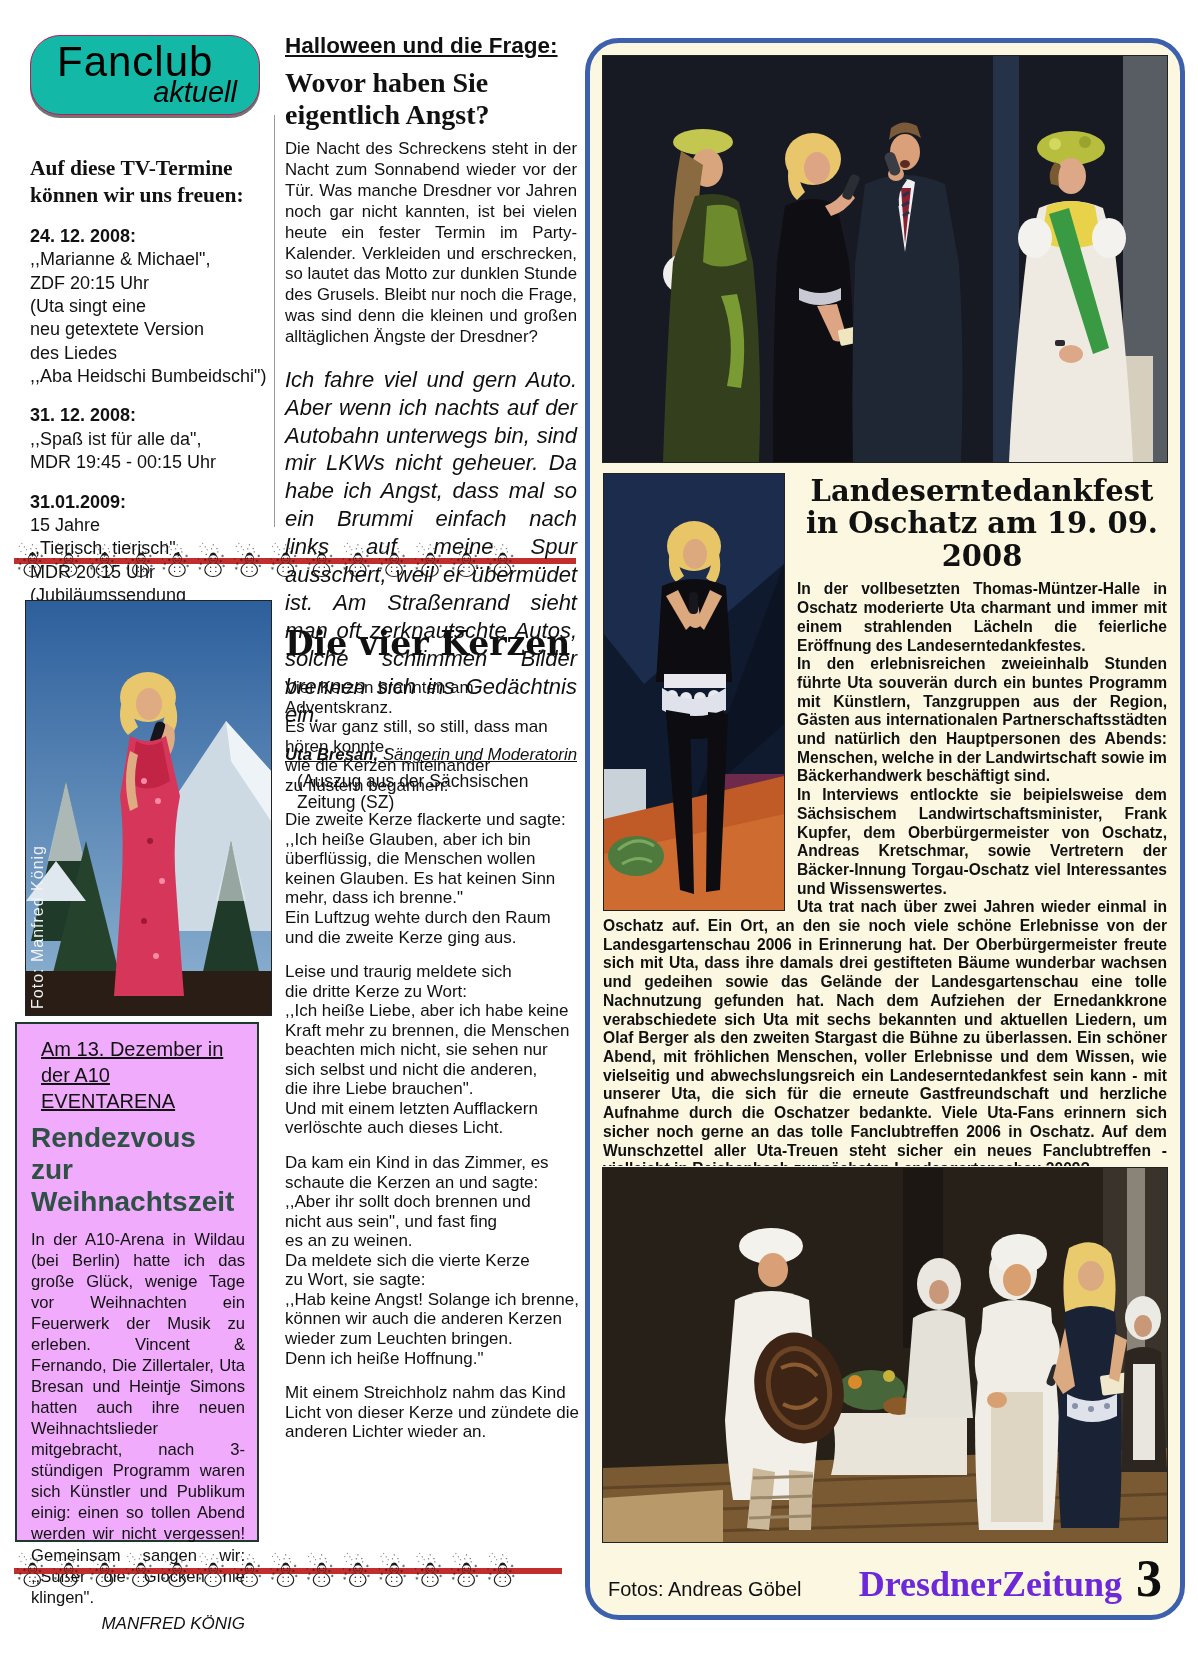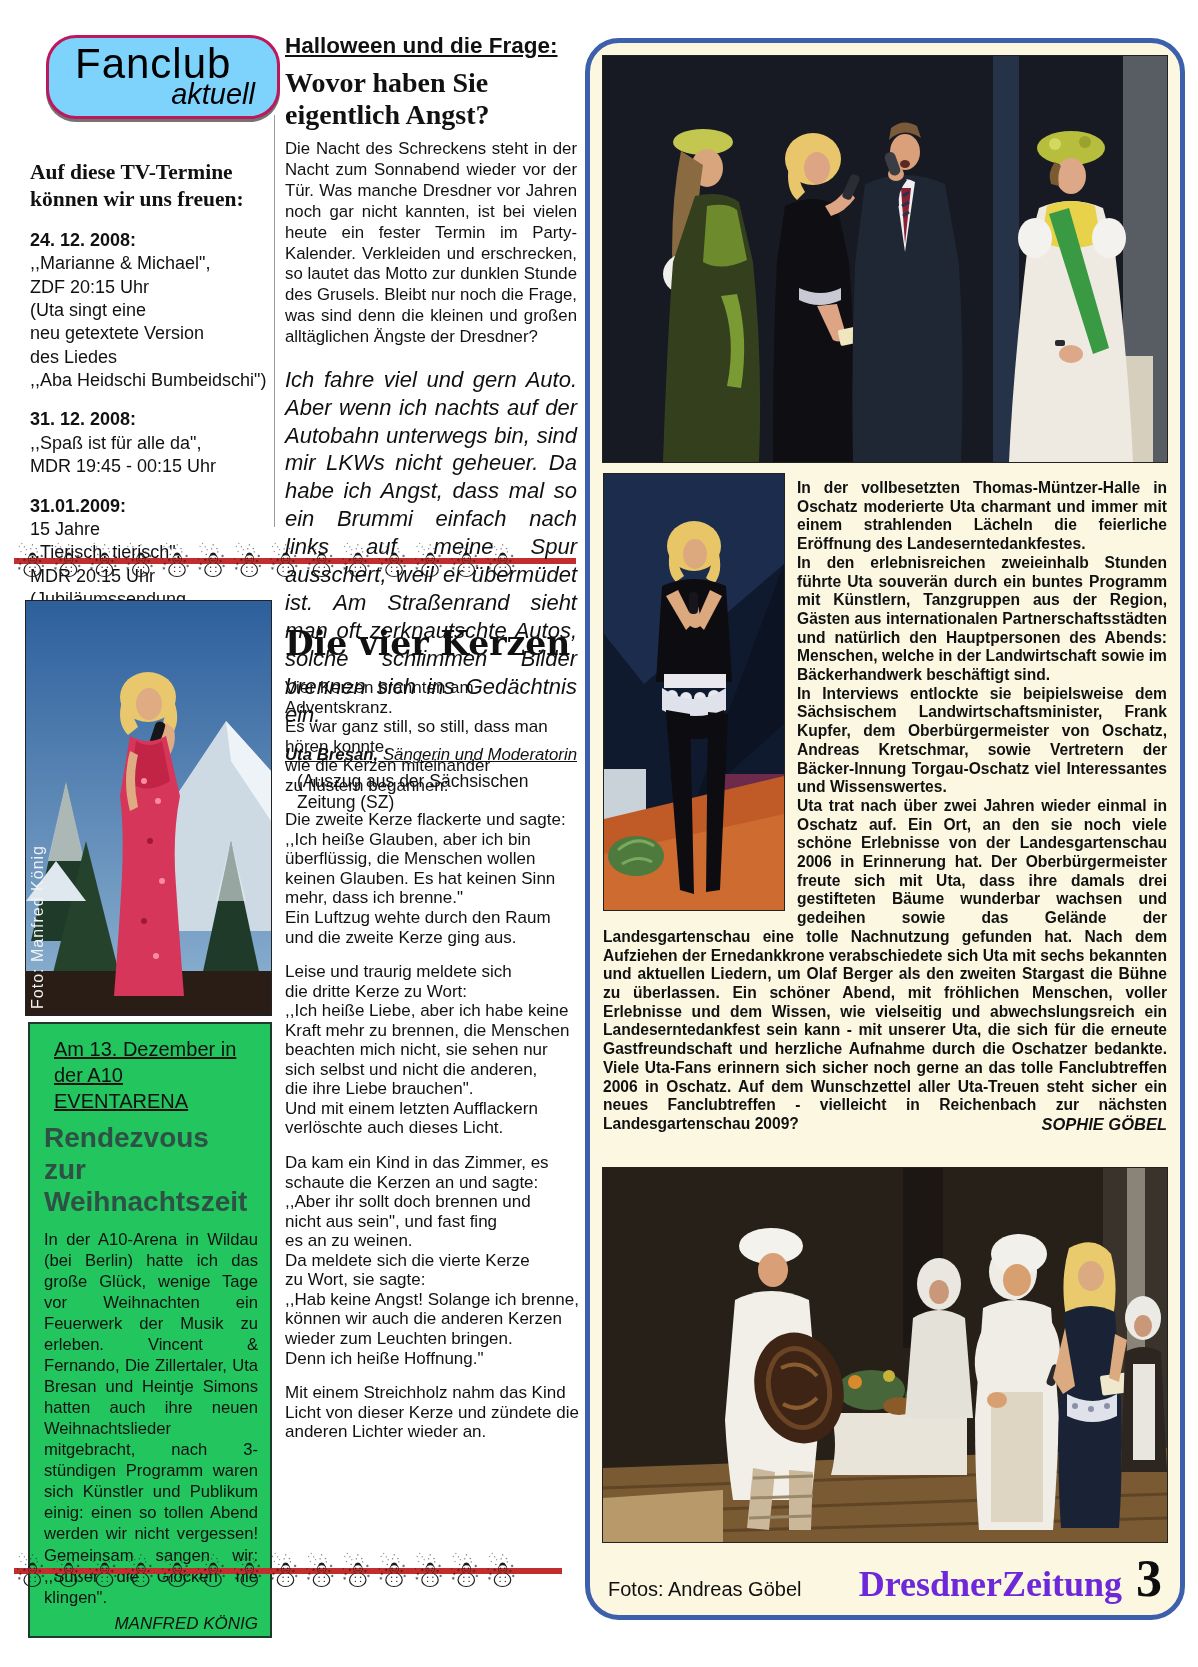--- a/index.html
+++ b/index.html
@@ -3,22 +3,22 @@
 <meta charset="utf-8">
 <style>
   html,body{margin:0;padding:0;background:#e8e8e8;}
   #page{position:relative;width:1198px;height:1667px;background:#ffffff;overflow:hidden;
         font-family:"Liberation Sans",sans-serif;color:#111;}
   .pre{white-space:pre-line;}
   .just{text-align:justify;}
 
   
   #left-col{position:absolute;left:30px;top:35px;width:240px;}
-  #logo-box{position:relative;width:228px;height:78px;border:3px solid #be185d;border-radius:30px;
-            background:#7dd3fc;box-shadow:0 3px 0 rgba(0,0,0,.55);margin-left:16px;}
+  #logo-box{position:relative;width:228px;height:78px;border:1px solid #be185d;border-radius:30px;
+            background:#14b8a6;box-shadow:0 3px 0 rgba(0,0,0,.55);}
   #logo-line1{position:absolute;left:26px;top:2px;font-size:42px;letter-spacing:1px;color:#000;}
   #logo-line2{position:absolute;right:22px;top:40px;font-size:29px;font-style:italic;color:#000;}
   #tv-heading{margin-top:40px;font-family:"Liberation Serif",serif;font-weight:bold;font-size:21.5px;line-height:1.25;}
   .tv-entry{margin-top:16px;font-size:18px;line-height:1.3;}
   .tv-date{font-weight:bold;}
   #tv-note{margin-top:20px;text-align:center;font-style:italic;font-size:18px;}
   #col-divider{position:absolute;left:274px;top:115px;width:1px;height:412px;background:#9a9a9a;}
 
   
   .snow-row{position:absolute;height:52px;line-height:54px;font-size:37px;letter-spacing:3px;
@@ -27,21 +27,21 @@
   #snow-top{left:14px;top:538px;width:562px;}
   #snow-bottom{left:14px;top:1548px;width:548px;}
 
   
   #photo-red{position:absolute;left:25px;top:600px;width:245px;height:414px;border:1px solid #222;}
   #photo-red svg{display:block;width:100%;height:100%;}
   #photo-red-credit{position:absolute;left:3px;bottom:6px;writing-mode:vertical-rl;transform:rotate(180deg);
                     color:#f2f2f2;font-size:16px;letter-spacing:1px;}
 
   
-  #green-box{position:absolute;left:28px;top:1022px;width:244px;height:616px;background:#22c55e;
+  #green-box{position:absolute;left:15px;top:1022px;width:244px;height:520px;background:#f0abfc;
              border:2px solid #1e3a2a;box-sizing:border-box;padding:12px 12px 8px 14px;}
   #green-kicker{font-size:20px;line-height:1.3;text-decoration:underline;margin-left:10px;}
   #green-title{font-size:28px;line-height:1.15;font-weight:bold;color:#2f5145;margin-top:8px;}
   #green-body{margin-top:10px;font-size:16.6px;line-height:1.27;}
   #green-author{margin-top:6px;text-align:right;font-style:italic;font-size:17px;}
 
   
   #mid-col{position:absolute;left:285px;top:33px;width:292px;}
   #hw-kicker{font-size:22.5px;font-weight:bold;text-decoration:underline;}
   #hw-title{font-family:"Liberation Serif",serif;font-weight:bold;font-size:28px;line-height:1.15;margin-top:8px;}
@@ -290,20 +290,22 @@
           <rect x="60" y="200" width="62" height="14" fill="#e8e8ee"></rect>
           <circle cx="68" cy="222" r="6" fill="#e8e8ee"></circle>
             <circle cx="82" cy="224" r="6" fill="#e8e8ee"></circle>
           <circle cx="96" cy="224" r="6" fill="#e8e8ee"></circle>
             <circle cx="110" cy="222" r="6" fill="#e8e8ee"></circle>
           <path d="M58,214 q32,22 64,0 l0,22 q-32,18 -64,0 Z" fill="#dfe2ea"></path>
           <path d="M62,236 l14,180 l14,4 l-4,-180 M104,238 l-2,180 l14,-2 l8,-176 Z" fill="#0c0c11"></path>
           <path d="M62,236 q30,12 58,0 l-2,24 q-26,10 -54,0 Z" fill="#0c0c11"></path>
         </svg>
       </div>
+      <div id="festival-title" class="pre">Landeserntedankfest
+in Oschatz am 19. 09. 2008</div>
       <div id="festival-body" class="just pre"><span>In der vollbesetzten Thomas-Müntzer-Halle in Oschatz moderierte Uta charmant und immer mit einem strahlenden Lächeln die feierliche Eröffnung des Landeserntedankfestes.
 In den erlebnisreichen zweieinhalb Stunden führte Uta souverän durch ein buntes Programm mit Künstlern, Tanzgruppen aus der Region, Gästen aus internationalen Partnerschaftsstädten und natürlich den Hauptpersonen des Abends: Menschen, welche in der Landwirtschaft sowie im Bäckerhandwerk beschäftigt sind.
 In Interviews entlockte sie beipielsweise dem Sächsischem Landwirtschaftsminister, Frank Kupfer, dem Oberbürgermeister von Oschatz, Andreas Kretschmar, sowie Vertretern der Bäcker-Innung Torgau-Oschatz viel Interessantes und Wissenswertes.
 Uta trat nach über zwei Jahren wieder einmal in Oschatz auf. Ein Ort, an den sie noch viele schöne Erlebnisse von der Landesgartenschau 2006 in Erinnerung hat. Der Oberbürgermeister freute sich mit Uta, dass ihre damals drei gestifteten Bäume wunderbar wachsen und gedeihen sowie das Gelände der Landesgartenschau eine tolle Nachnutzung gefunden hat. Nach dem Aufziehen der Ernedankkrone verabschiedete sich Uta mit sechs bekannten und aktuellen Liedern, um Olaf Berger als den zweiten Stargast die Bühne zu überlassen. Ein schöner Abend, mit fröhlichen Menschen, voller Erlebnisse und dem Wissen, wie vielseitig und abwechslungsreich ein Landeserntedankfest sein kann - mit unserer Uta, die sich für die erneute Gastfreundschaft und herzliche Aufnahme durch die Oschatzer bedankte. Viele Uta-Fans erinnern sich sicher noch gerne an das tolle Fanclubtreffen 2006 in Oschatz. Auf dem Wunschzettel aller Uta-Treuen steht sicher ein neues Fanclubtreffen - vielleicht in Reichenbach zur nächsten Landesgartenschau 2009?</span> <span id="festival-author">SOPHIE GÖBEL</span></div>
     </div>
 
     <div id="photo-bakers" class="photo">
       <svg viewBox="0 0 564 374" preserveAspectRatio="none">
         <rect width="564" height="374" fill="#272019"></rect>
         <rect x="500" y="0" width="64" height="374" fill="#3a332c"></rect>

